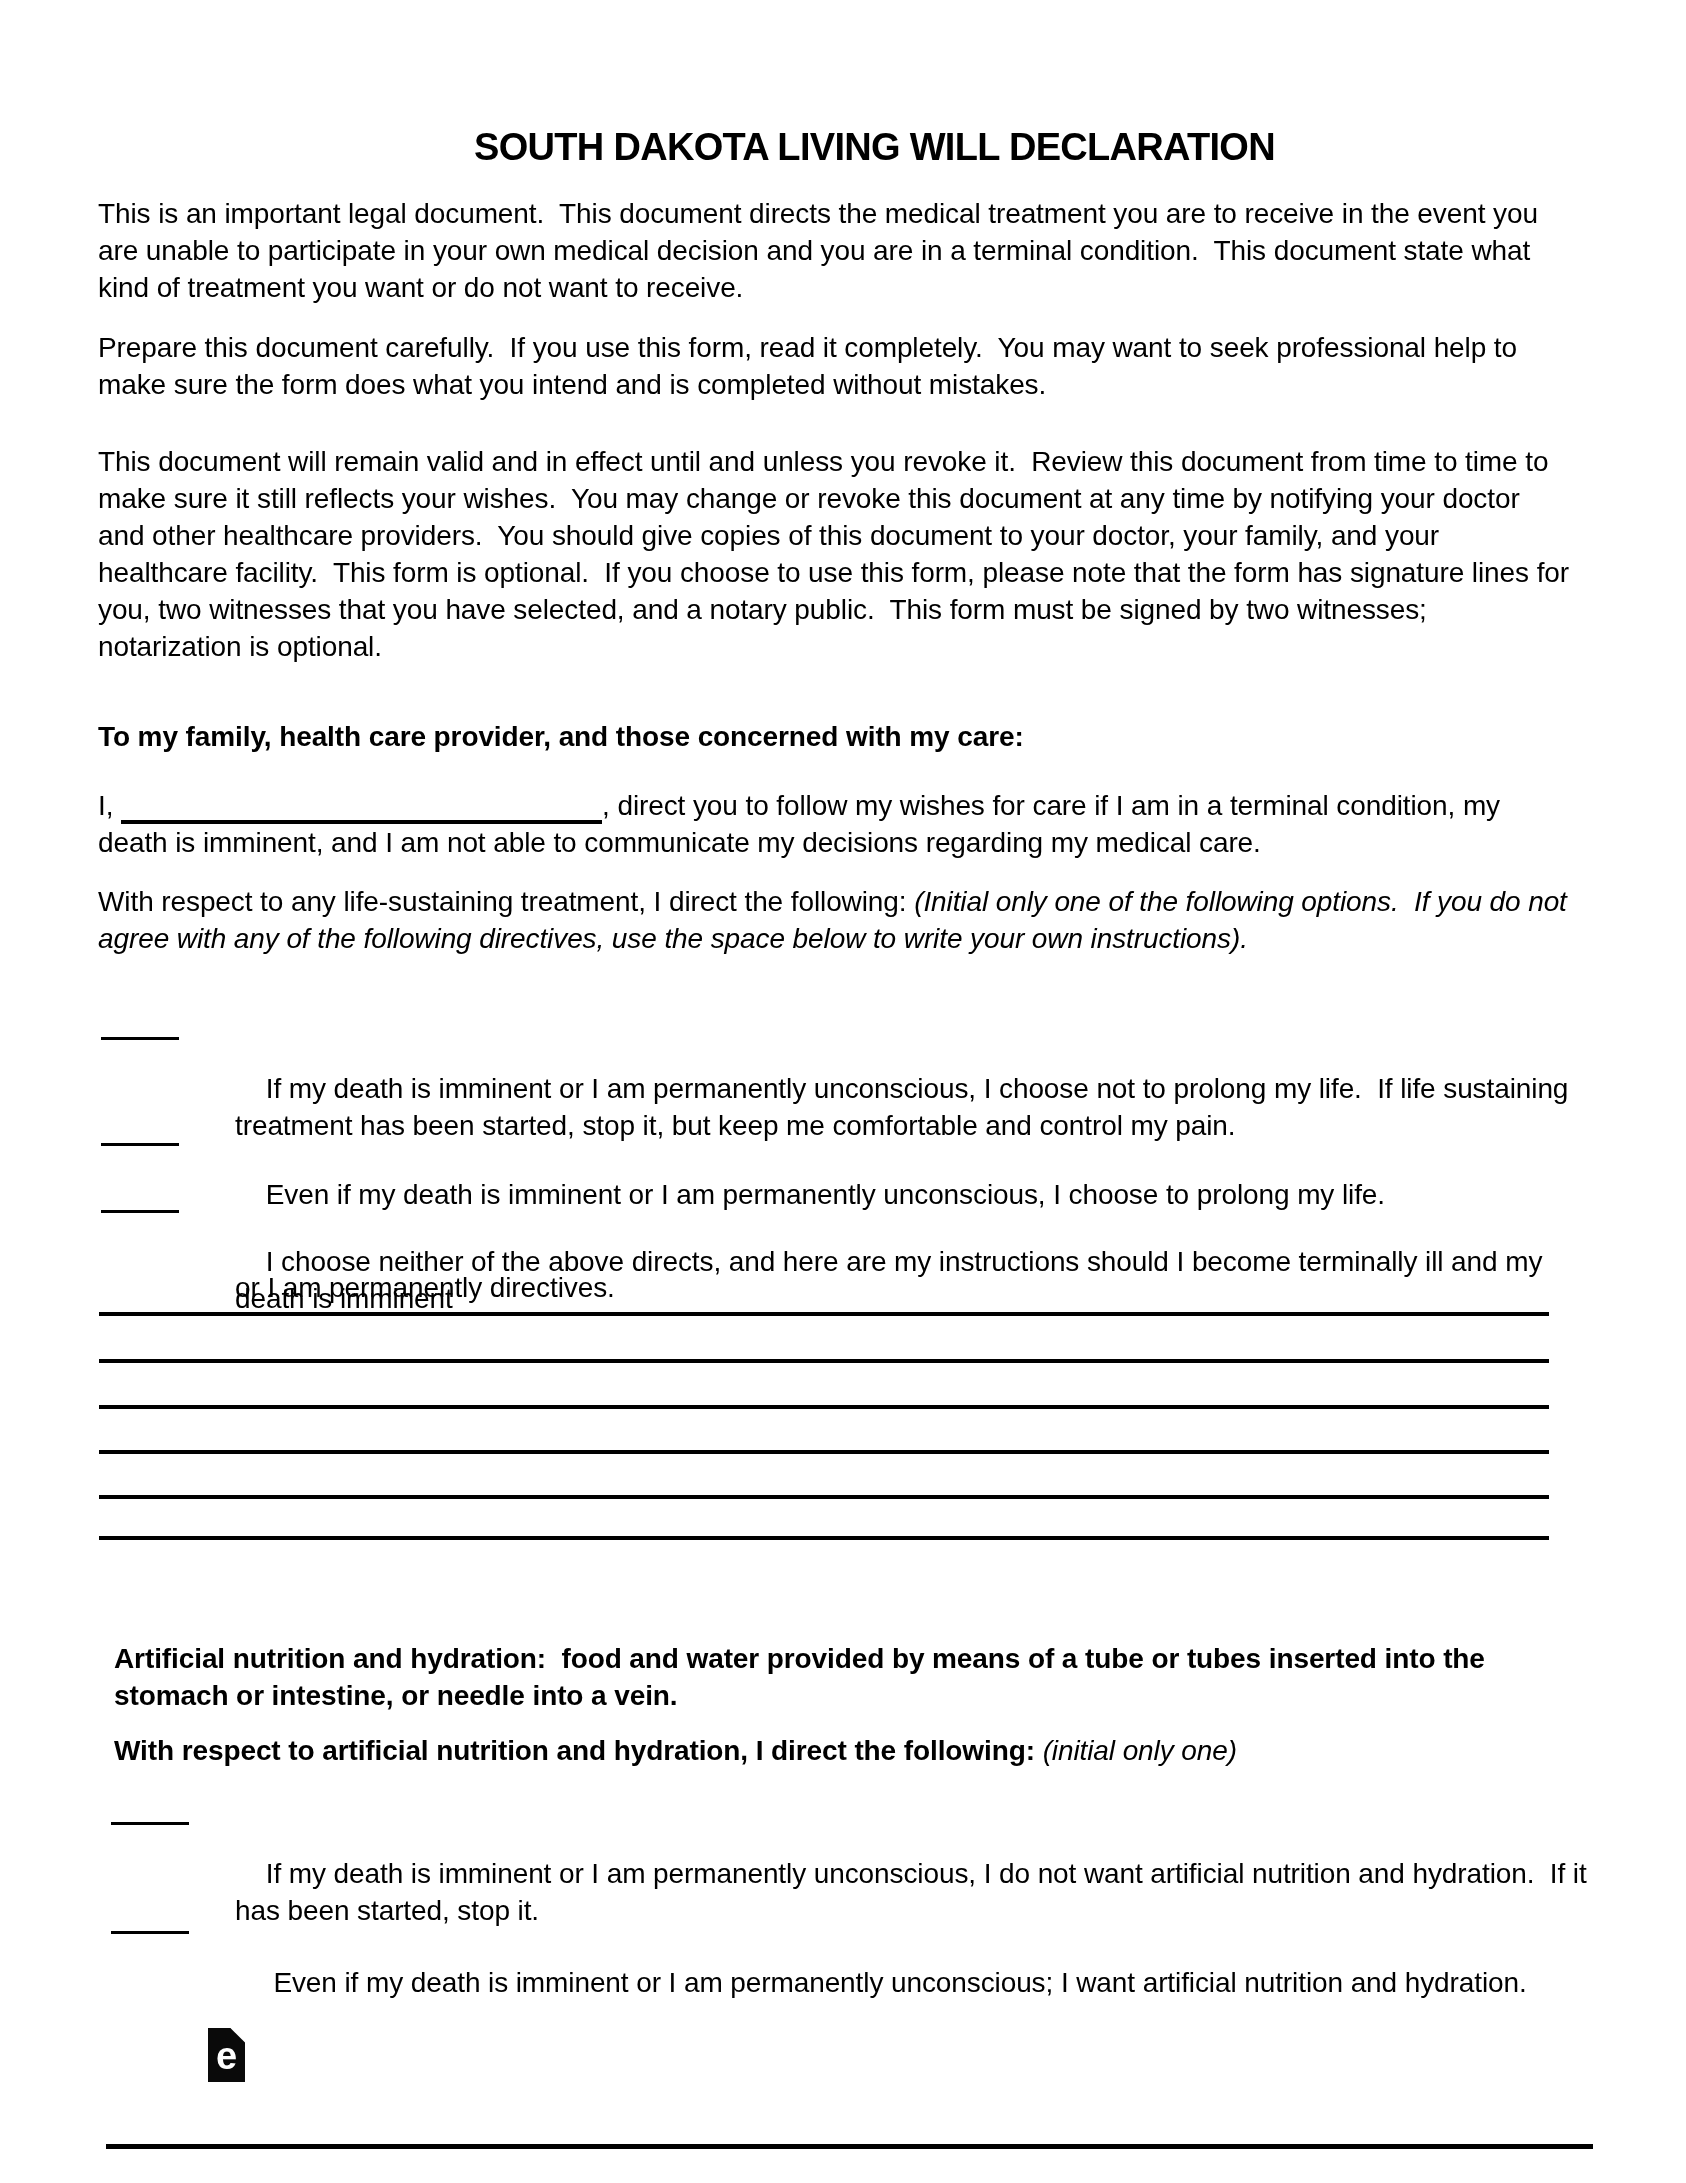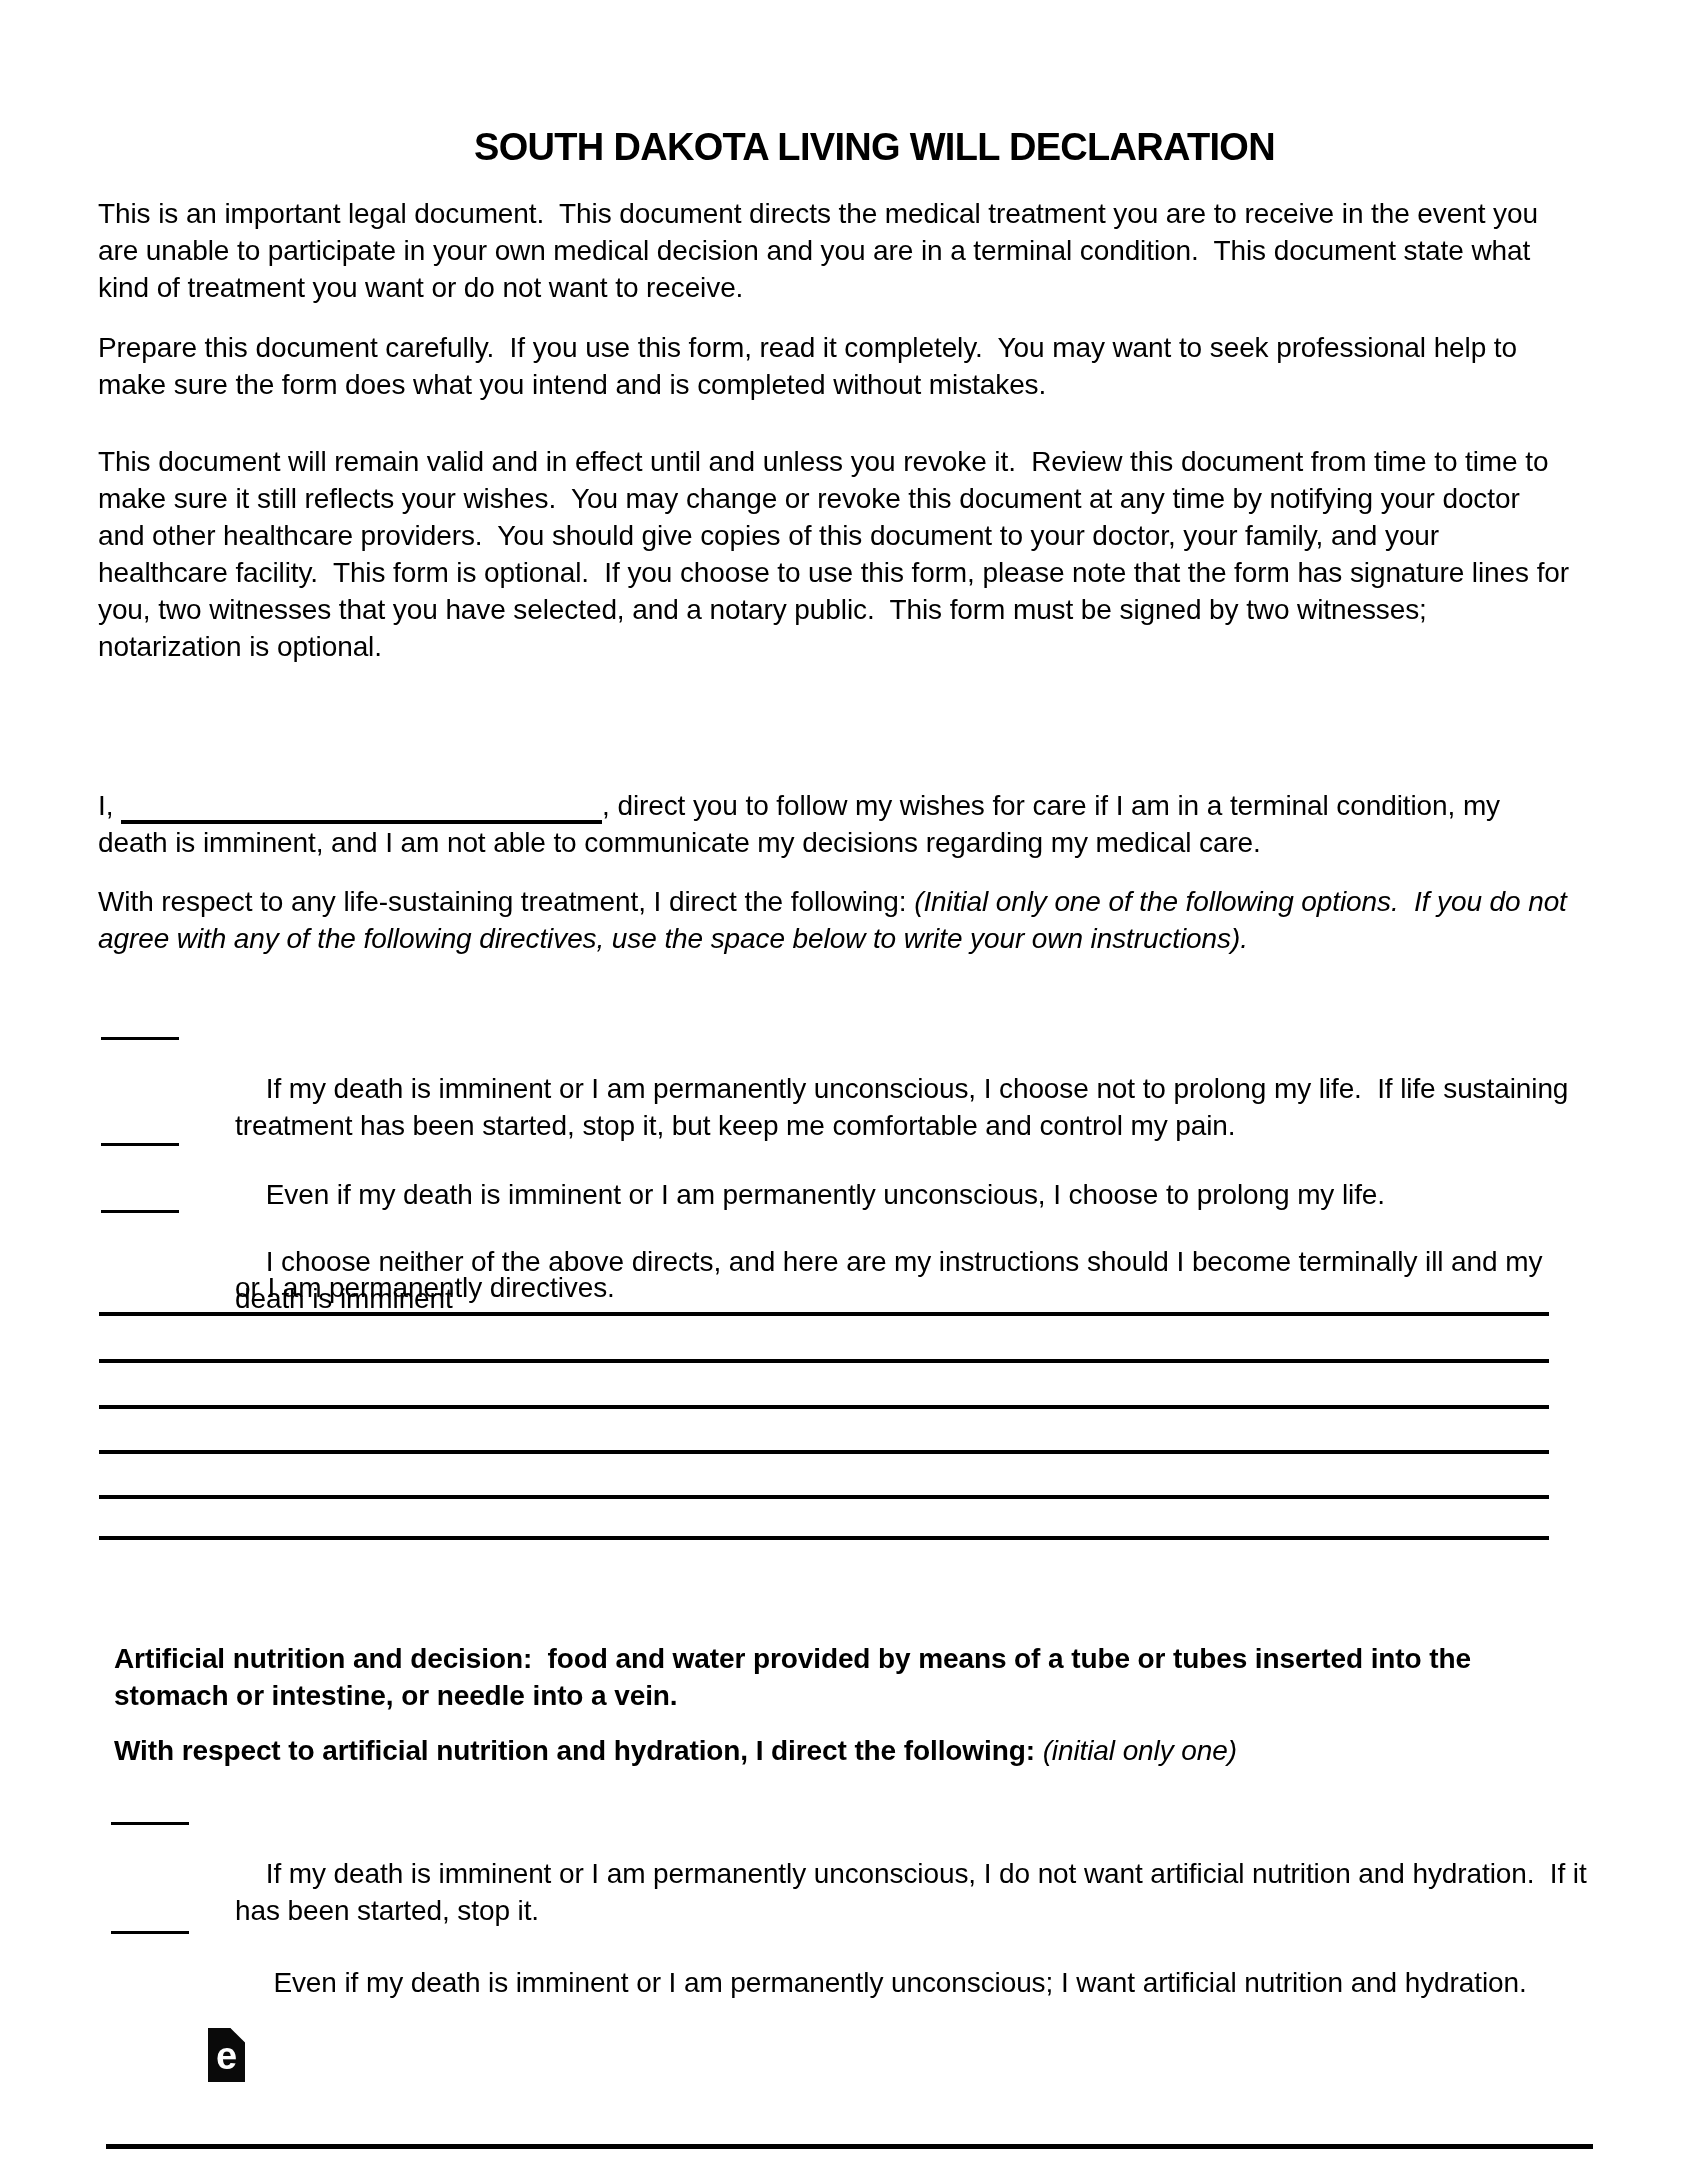--- a/index.html
+++ b/index.html
@@ -90,20 +90,21 @@
 <body>
 
 <div class="page">
 
   <h1 class="abs title">SOUTH DAKOTA LIVING WILL DECLARATION</h1>
 
   <p class="abs txt para" style="top:167px">This is an important legal document.  This document directs the medical treatment you are to receive in the event you are unable to participate in your own medical decision and you are in a terminal condition.  This document state what kind of treatment you want or do not want to receive.</p>
   <p class="abs txt para" style="top:301px">Prepare this document carefully.  If you use this form, read it completely.  You may want to seek professional help to make sure the form does what you intend and is completed without mistakes.</p>
   <p class="abs txt para" style="top:415px">This document will remain valid and in effect until and unless you revoke it.  Review this document from time to time to make sure it still reflects your wishes.  You may change or revoke this document at any time by notifying your doctor and other healthcare providers.  You should give copies of this document to your doctor, your family, and your healthcare facility.  This form is optional.  If you choose to use this form, please note that the form has signature lines for you, two witnesses that you have selected, and a notary public.  This form must be signed by two witnesses; notarization is optional.</p>
 
+  <p class="abs txt para bold" style="top:690px">To my family, health care provider, and those concerned with my care:</p>
 
   <p class="abs txt para" style="top:759px"><span>I, </span><span class="name-line"></span><span>, direct you to follow my wishes for care if I am in a terminal condition, my death is imminent, and I am not able to communicate my decisions regarding my medical care.</span></p>
 
   <p class="abs txt para" style="top:855px"><span>With respect to any life-sustaining treatment, I direct the following: </span><span class="italic">(Initial only one of the following options.  If you do not agree with any of the following directives, use the space below to write your own instructions).</span></p>
 
   <div class="abs txt option" style="top:996px">
     <span class="init-line"></span>
     <span>If my death is imminent or I am permanently unconscious, I choose not to prolong my life.  If life sustaining treatment has been started, stop it, but keep me comfortable and control my pain.</span>
   </div>
 
@@ -119,21 +120,21 @@
 
   <p class="abs txt cont" style="top:1241px">or I am permanently directives.</p>
 
   <div class="abs rule" style="top:1312px"></div>
   <div class="abs rule" style="top:1359px"></div>
   <div class="abs rule" style="top:1405px"></div>
   <div class="abs rule" style="top:1450px"></div>
   <div class="abs rule" style="top:1495px"></div>
   <div class="abs rule" style="top:1536px"></div>
 
-  <p class="abs txt nut bold" style="top:1612px">Artificial nutrition and decision:  food and water provided by means of a tube or tubes inserted into the stomach or intestine, or needle into a vein.</p>
+  <p class="abs txt nut bold" style="top:1612px">Artificial nutrition and hydration:  food and water provided by means of a tube or tubes inserted into the stomach or intestine, or needle into a vein.</p>
 
   <p class="abs txt nut" style="top:1704px"><span class="bold">With respect to artificial nutrition and hydration, I direct the following: </span><span class="italic">(initial only one)</span></p>
 
   <div class="abs txt option set2" style="top:1781px">
     <span class="init-line"></span>
     <span>If my death is imminent or I am permanently unconscious, I do not want artificial nutrition and hydration.  If it has been started, stop it.</span>
   </div>
 
   <div class="abs txt option set2" style="top:1890px">
     <span class="init-line"></span>

